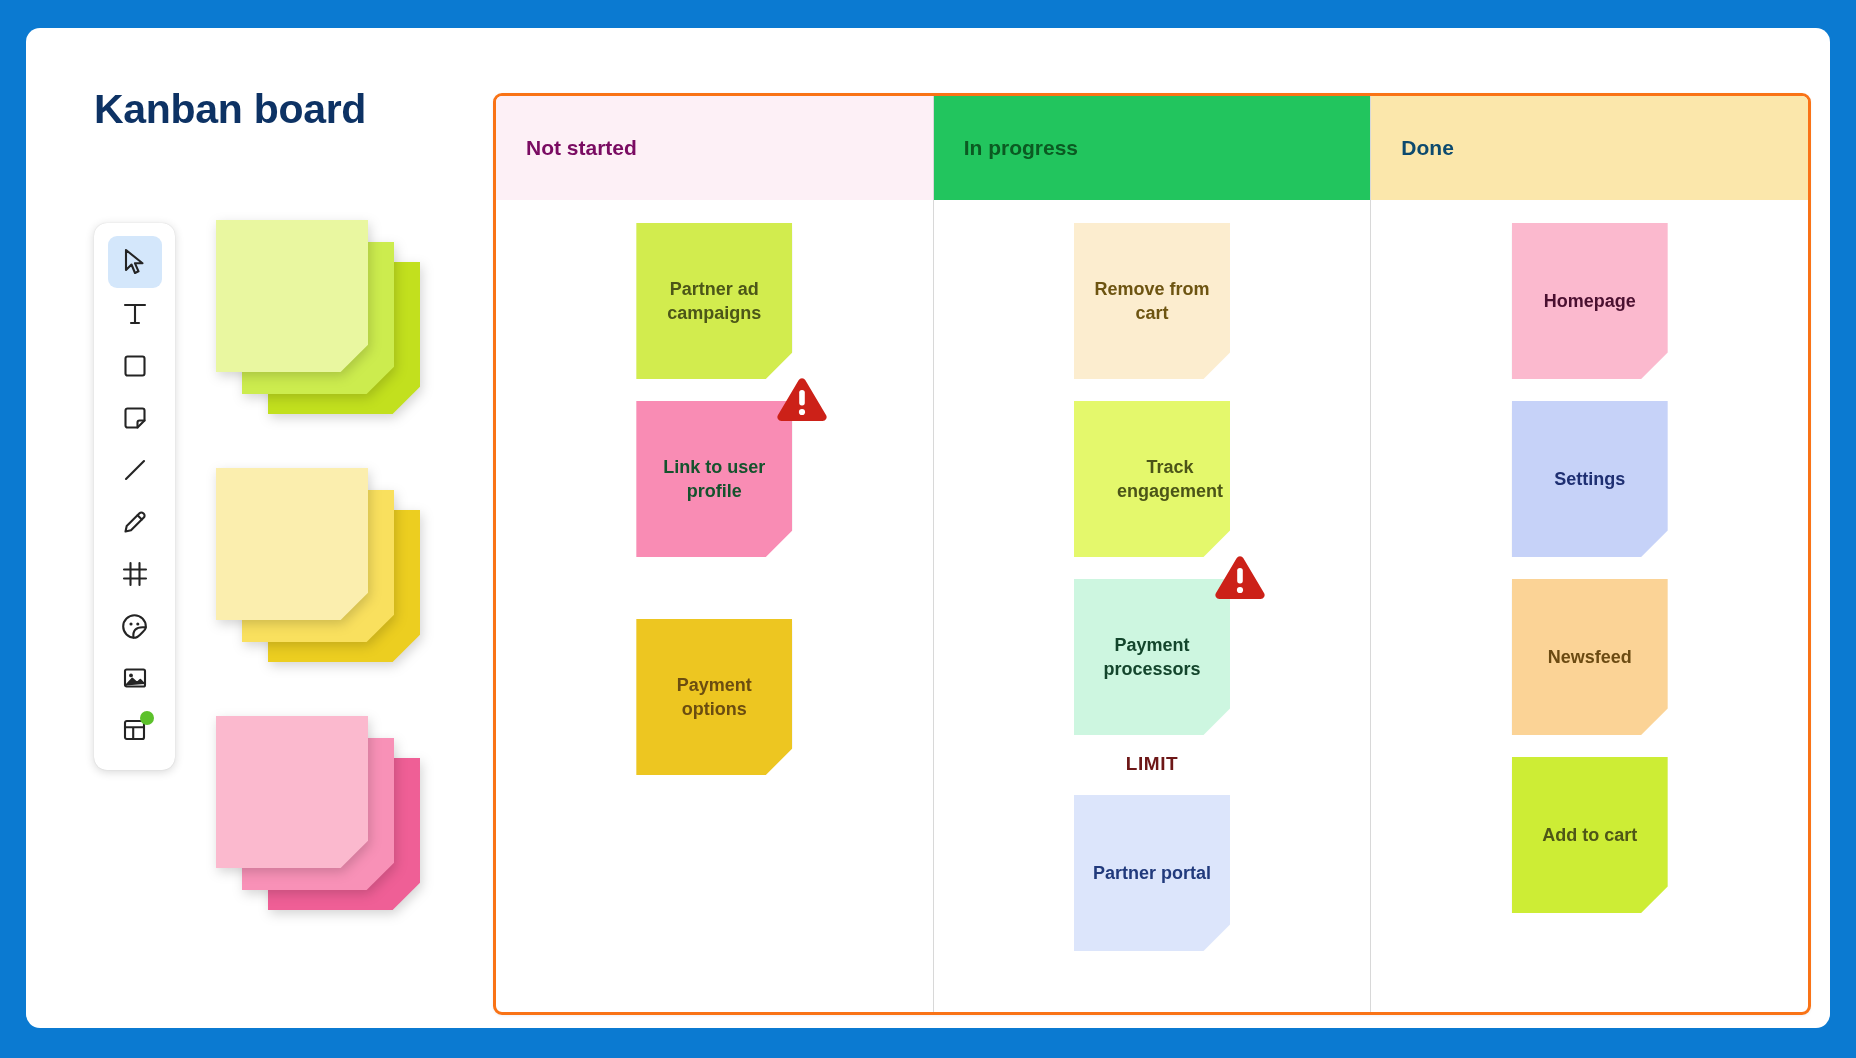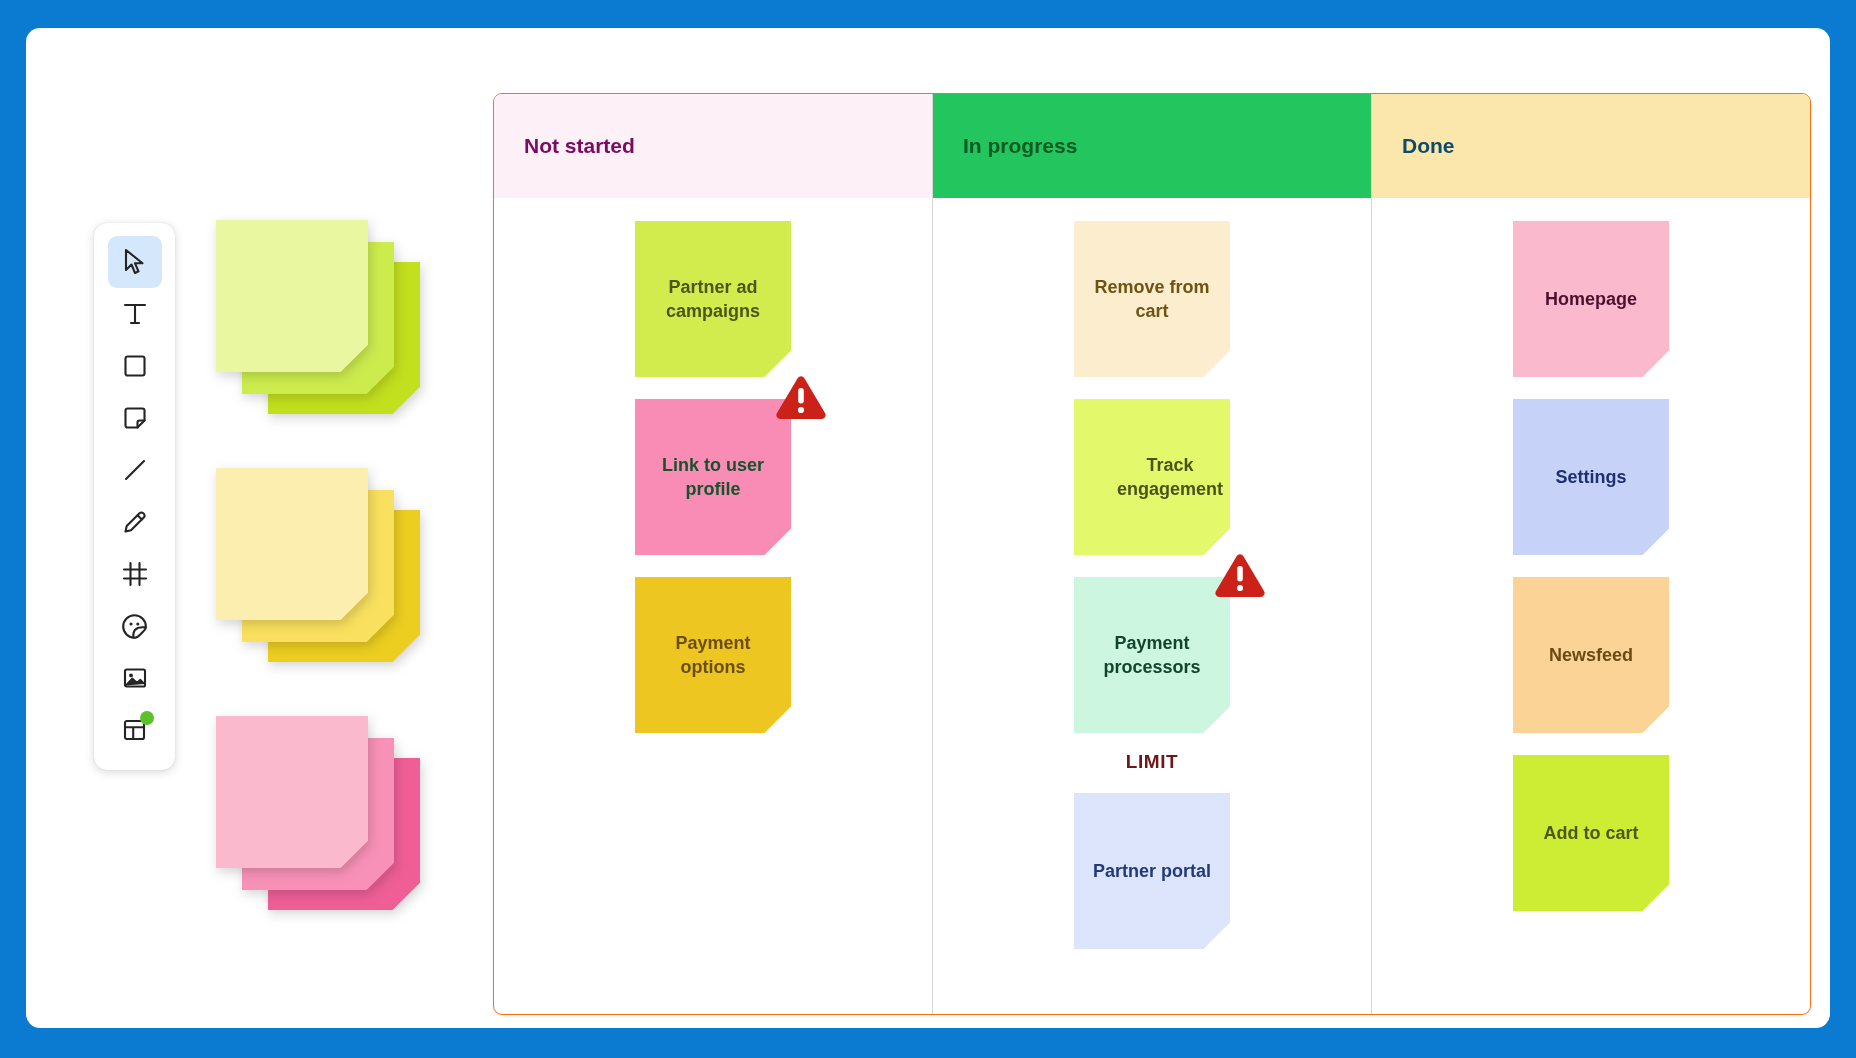--- a/index.html
+++ b/index.html
@@ -104,21 +104,21 @@
   }
 
   
   .board {
     position: absolute;
     left: 467px;
     top: 65px;
     width: 1318px;
     height: 922px;
     background: #ffffff;
-    border: 1px solid #f97316;
+    border: 3px solid #f97316;
     border-radius: 9px;
     display: flex;
     overflow: hidden;
     box-shadow: 0 1px 3px rgba(0,0,0,0.06);
   }
   .column {
     flex: 1 1 0;
     display: flex;
     flex-direction: column;
     border-right: 1px solid #d8d8d8;
@@ -198,20 +198,21 @@
     color: #6d1717;
     letter-spacing: 0.6px;
     padding: 0 15px;
   }
 </style>
 </head>
 <body>
 
 <div class="app-frame">
 
+  <div class="page-title">Kanban board</div>
 
   <div class="toolbar" id="toolbar">
       <div class="tool-btn active" title="Select">
         <span>
           <svg width="26" height="28" viewBox="0 0 26 28">
             <path d="M4 2 L4 22 L9.5 16.5 L13 25 L16.5 23.3 L13 15.3 L20.5 15.3 Z" fill="none" stroke="#242424" stroke-width="2.1" stroke-linejoin="round"></path>
           </svg>
         </span>
       </div>
       <div class="tool-btn" title="Text">
@@ -333,21 +334,21 @@
           </div>
           <div class="card-wrap">
             <div class="card" style="background: rgb(249, 140, 180); color: #14532d;">Link to user profile</div>
             <div class="warn"><svg width="52" height="46" viewBox="0 0 52 46">
                 <path d="M22.6 3.2a4 4 0 0 1 6.8 0L50 37.9a4 4 0 0 1-3.4 6.1H5.4A4 4 0 0 1 2 37.9z" fill="#cc2118"></path>
                 <rect x="23.2" y="13" width="5.6" height="15.4" rx="2.6" fill="#fff"></rect>
                 <circle cx="26" cy="35" r="3.1" fill="#fff"></circle>
               </svg></div>
           </div>
           <div class="card-wrap">
-            <div class="card" style="background: rgb(237, 198, 33); color: rgb(107, 77, 16);">Payment options</div>
+            <div class="card" style="background: rgb(237, 198, 33); color: rgb(107, 77, 16); margin-top: 40px;">Payment options</div>
           </div>
         </div>
       </div>
       <div class="column">
         <div class="col-header" style="background: #22c55e; color: rgb(11, 90, 34);">In progress</div>
         <div class="col-body">
           <div class="card-wrap">
             <div class="card" style="background: rgb(252, 237, 207); color: rgb(109, 84, 17);">Remove from cart</div>
           </div>
           <div class="card-wrap">

